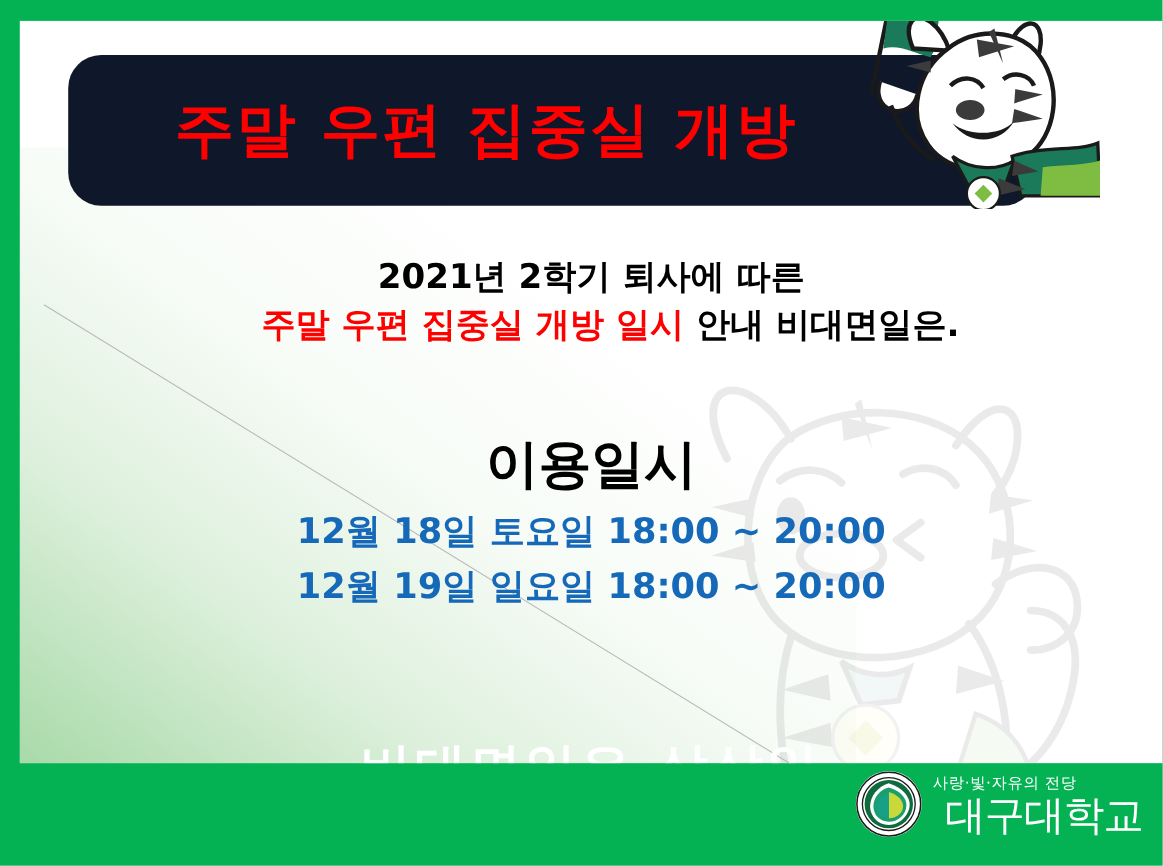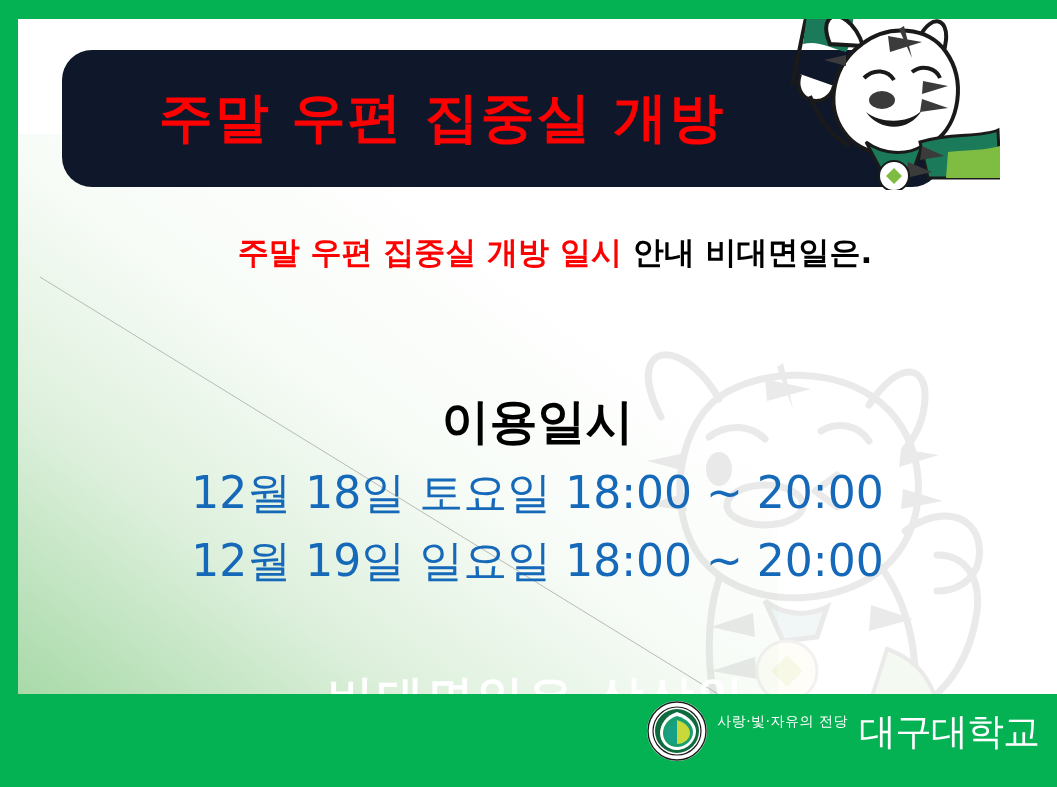--- a/index.html
+++ b/index.html
@@ -131,22 +131,22 @@
   }
 
   .schedule {
     position: absolute;
     left: 0;
     top: 440px;
     width: 1039px;
     text-align: center;
   }
   .schedule-line {
-    font-size: 44px;
-    font-weight: normal;
+    font-size: 32px;
+    font-weight: bold;
     color: #1569b8;
     line-height: 1.55;
     white-space: nowrap;
   }
 
   
   .slogan {
     position: absolute;
     left: 0;
     top: 648px;
@@ -171,21 +171,21 @@
   }
   .footer-logo {
     position: absolute;
     right: 18px;
     top: 6px;
     display: flex;
     align-items: center;
     gap: 9px;
   }
   .emblem { width: 62px; height: 62px; flex: none; }
-  .logo-text { display: flex; flex-direction: row; }
+  .logo-text { display: flex; flex-direction: column; }
   .logo-tagline {
     font-size: 14px;
     color: #ffffff;
     letter-spacing: 0.5px;
     margin-bottom: 2px;
     white-space: nowrap;
   }
   .logo-name {
     font-size: 37px;
     font-weight: normal;
@@ -296,20 +296,21 @@
       <g fill="#3b3b3b">
         <path d="M150 160 l24 -4 -22 -10 z"></path>
         <path d="M136 178 l26 -6 -24 -10 z"></path>
       </g>
 
       <circle cx="124" cy="176" r="15" fill="#ffffff" stroke="#1a1a1a" stroke-width="2"></circle>
       <path d="M124 168 L132 176 L124 184 L116 176 Z" fill="#7fbd42"></path>
     </svg>
 
     <div class="intro">
+      <div class="intro-line">2021년 2학기 퇴사에 따른</div>
       <div class="intro-line"><span class="hl">주말 우편 집중실 개방 일시</span><span> 안내 비대면일은.</span></div>
     </div>
 
     <div class="usage-heading">이용일시</div>
 
     <div class="schedule">
       <div class="schedule-line">12월 18일 토요일 18:00 ~ 20:00</div>
       <div class="schedule-line">12월 19일 일요일 18:00 ~ 20:00</div>
     </div>
 

